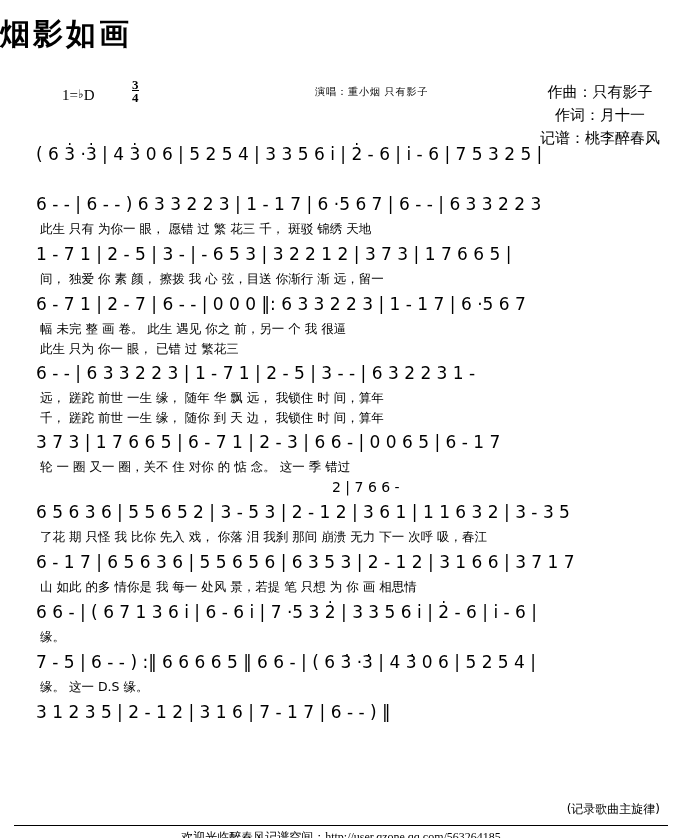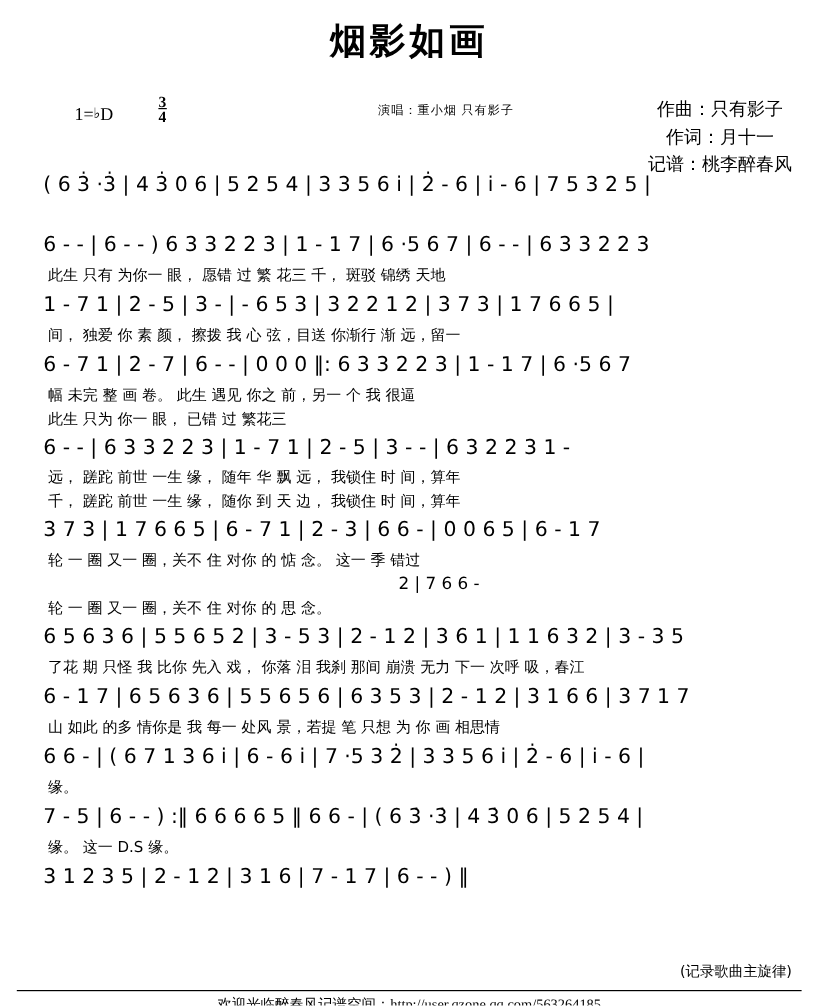--- a/index.html
+++ b/index.html
@@ -8,21 +8,21 @@
     background:#ffffff;
     font-family:"Liberation Serif", serif;
     color:#000;
     position:relative;
     overflow:hidden;
   }
   .sheet{position:relative;width:682px;height:838px;}
 
   
   .title{
-    text-align:center;
+    text-align:left;
     font-size:30px;
     font-weight:bold;
     letter-spacing:3px;
     margin-top:14px;
     font-family:"DejaVu Serif", serif;
   }
   .meta{
     position:relative;
     height:80px;
     margin-top:4px;
@@ -155,21 +155,20 @@
     <div class="lyric">幅    未完 整  画    卷。              此生 遇见 你之   前，另一    个 我 很逼</div>
     <div class="lyric2">                                        此生 只为 你一     眼，  已错    过 繁花三</div>
 
     <div class="line">6 - - | 6 3 3 2 2 3 | 1 - 7 1 | 2 - 5 | 3 - - | 6 3 2 2 3 1 -</div>
     <div class="lyric">远，      蹉跎 前世 一生    缘，  随年   华  飘    远，        我锁住    时  间，算年</div>
     <div class="lyric2">千，      蹉跎 前世 一生    缘，  随你   到  天    边，        我锁住    时  间，算年</div>
 
     <div class="line">3 7 3 | 1 7 6 6 5 | 6 - 7 1 | 2 - 3 | 6 6 - | 0 0 6 5 | 6 - 1 7</div>
     <div class="lyric">轮 一 圈   又一 圈，关不  住    对你  的   惦      念。            这一   季  错过</div>
     <div class="line" style="font-size:14px;height:20px;line-height:20px;padding-left:300px;">2 | 7 6 6 -</div>
-    <div class="lyric2">轮 一 圈   又一 圈，关不  住    对你  的   思      念。</div>
 
     <div class="line">6 5 6 3 6 | 5 5 6 5 2 | 3 - 5 3 | 2 - 1 2 | 3 6 1 | 1 1 6 3 2 | 3 - 3 5</div>
     <div class="lyric">了花 期 只怪   我 比你 先入    戏， 你落   泪  我刹   那间 崩溃   无力 下一 次呼    吸，春江</div>
 
     <div class="line">6 - 1 7 | 6 5 6 3 6 | 5 5 6 5 6 | 6 3 5 3 | 2 - 1 2 | 3 1 6 6 | 3 7 1 7</div>
     <div class="lyric">山   如此 的多 情你是    我 每一  处风   景，若提  笔 只想   为 你 画   相思情</div>
 
     <div class="line">6 6 - | ( 6 7 1 3 6 i | 6 - 6 i | 7 ·5 3 2̇ | 3 3 5 6 i | 2̇ - 6 | i - 6 |</div>
     <div class="lyric">缘。</div>
 

